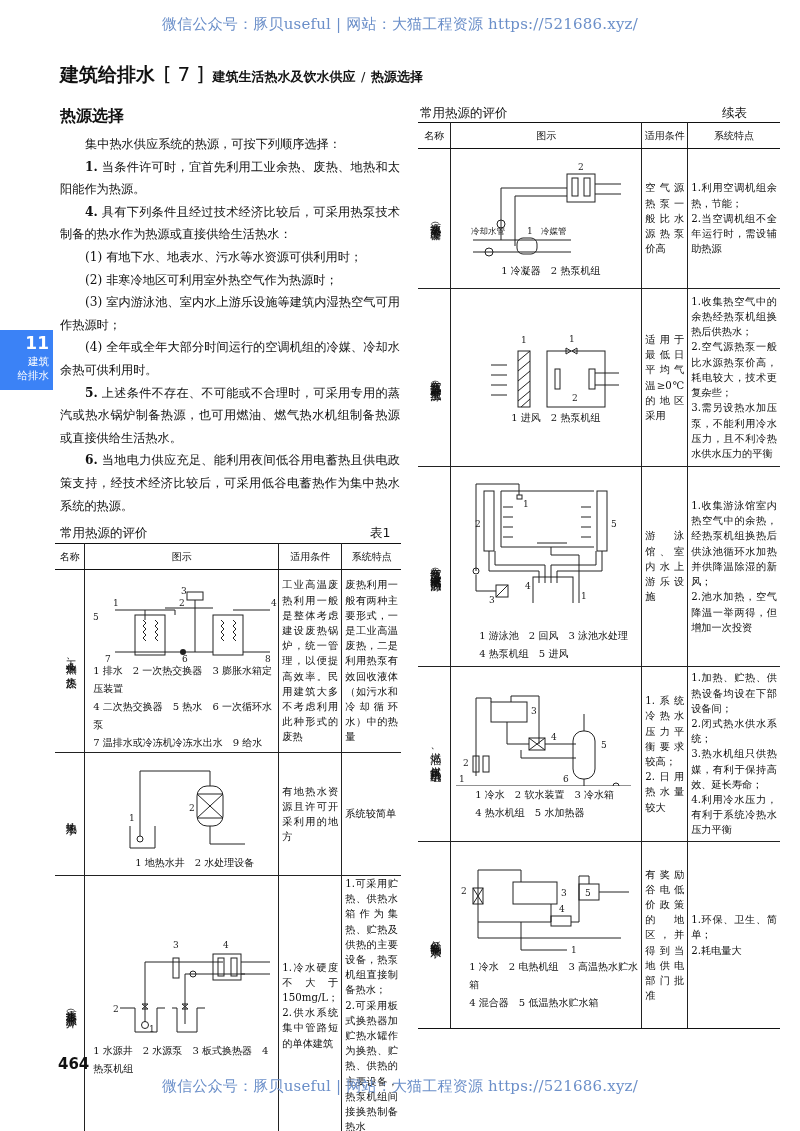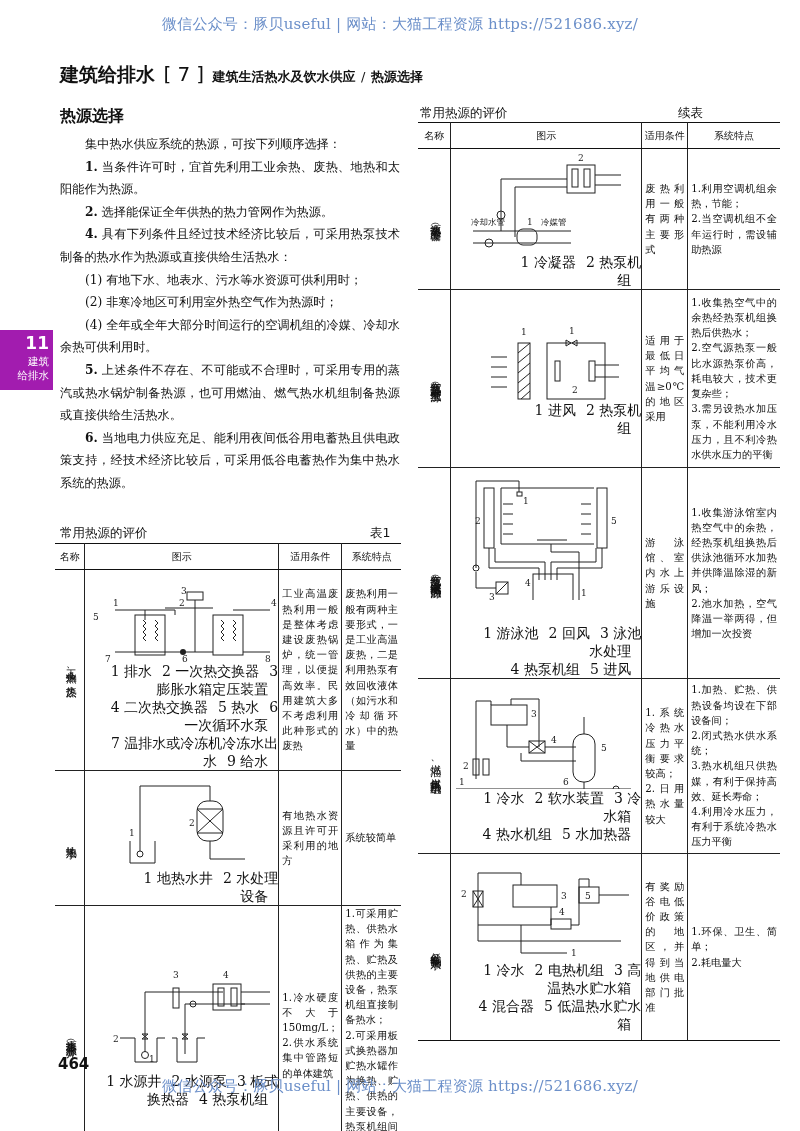--- a/index.html
+++ b/index.html
@@ -11,37 +11,37 @@
   .running .big { font-size: 19px; }
   .running .br { font-size: 20px; font-weight: normal; margin: 0 3px; }
   .running .small { font-size: 13px; }
   .running .slash { font-size: 13px; font-weight: normal; }
   .section-title { position: absolute; left: 60px; top: 106px; font-size: 16px; font-weight: bold; font-family: "DejaVu Sans", sans-serif; }
   .body-text { position: absolute; left: 60px; top: 133px; width: 340px; font-size: 12.2px; line-height: 22.6px; text-align: justify; }
   .body-text p { margin: 0; }
   .body-text .ind { text-indent: 25px; }
   .body-text .ind2 { text-indent: 25px; }
   .body-text b { font-weight: bold; }
-  .side-tab { position: absolute; left: 0; top: 330px; width: 53px; height: 60px; background: #a21caf; color: #fff; text-align: right; padding-right: 4px; font-family: "DejaVu Sans", sans-serif; }
+  .side-tab { position: absolute; left: 0; top: 330px; width: 53px; height: 60px; background: #3b82f6; color: #fff; text-align: right; padding-right: 4px; font-family: "DejaVu Sans", sans-serif; }
   .side-tab .num { font-size: 17px; font-weight: bold; line-height: 22px; padding-top: 2px; }
   .side-tab .lbl { font-size: 10.5px; line-height: 14px; }
   .tcap { position: absolute; font-family: "DejaVu Sans", sans-serif; font-size: 12.5px; }
   table.eval { position: absolute; border-collapse: collapse; font-size: 10px; }
   table.eval td, table.eval th { border-left: 1px solid #222; border-right: 1px solid #222; vertical-align: middle; padding: 0; }
   table.eval td:first-child, table.eval th:first-child { border-left: none; }
   table.eval td:last-child, table.eval th:last-child { border-right: none; }
   table.eval thead tr th { border-top: 1.6px solid #111; border-bottom: 1.6px solid #111; font-weight: normal; font-family: Liberation Sans, sans-serif; font-size: 10px; height: 26px; }
   table.eval tbody tr td { border-bottom: 1px solid #222; }
   table.eval tbody tr:last-child td { border-bottom: 1.6px solid #111; }
   .vname { writing-mode: vertical-rl; text-orientation: upright; font-size: 11px; letter-spacing: 1px; margin: 0 auto; font-family: "DejaVu Sans", sans-serif; }
   .cond { font-size: 10.2px; line-height: 15.2px; padding: 0 3px !important; text-align: justify; }
   .feat { font-size: 10.2px; line-height: 15.2px; padding: 0 3px !important; text-align: justify; }
   .diag { position: relative; }
   .diag svg { display: block; }
-  .legend { font-size: 14px; line-height: 18px; padding-left: 8px; text-align: right; }
+  .legend { font-size: 10px; line-height: 18px; padding-left: 8px; }
   .legend span { margin-right: 10px; }
 </style>
 </head>
 <body>
 
 <div class="wm" style="top:15px;">微信公众号：豚贝useful | 网站：大猫工程资源 https://521686.xyz/</div>
 
 <div class="running">
   <span class="big">建筑给排水</span>
   <span class="br">[</span><span class="br">7</span><span class="br">]</span>
@@ -54,24 +54,24 @@
   <div class="num">11</div>
   <div class="lbl">建筑</div>
   <div class="lbl">给排水</div>
 </div>
 
 <div class="section-title">热源选择</div>
 
 <div class="body-text">
   <p class="ind">集中热水供应系统的热源，可按下列顺序选择：</p>
   <p class="ind"><b>1.</b> <span>当条件许可时，宜首先利用工业余热、废热、地热和太阳能作为热源。</span></p>
-  <p class="ind"><b>2.</b> <span>选择能保证全年供热的热力管网作为热源。</span></p>
   <p class="ind"><b>4.</b> <span>具有下列条件且经过技术经济比较后，可采用热泵技术制备的热水作为热源或直接供给生活热水：</span></p>
   <p class="ind2">(1) 有地下水、地表水、污水等水资源可供利用时；</p>
   <p class="ind2">(2) 非寒冷地区可利用室外热空气作为热源时；</p>
+  <p class="ind2">(3) 室内游泳池、室内水上游乐设施等建筑内湿热空气可用作热源时；</p>
   <p class="ind2">(4) 全年或全年大部分时间运行的空调机组的冷媒、冷却水余热可供利用时。</p>
   <p class="ind"><b>5.</b> <span>上述条件不存在、不可能或不合理时，可采用专用的蒸汽或热水锅炉制备热源，也可用燃油、燃气热水机组制备热源或直接供给生活热水。</span></p>
   <p class="ind"><b>6.</b> <span>当地电力供应充足、能利用夜间低谷用电蓄热且供电政策支持，经技术经济比较后，可采用低谷电蓄热作为集中热水系统的热源。</span></p>
 </div>
 
 <div class="tcap" style="left:60px; top:525px;">常用热源的评价</div>
 <div class="tcap" style="left:370px; top:525px;text-align:right;">表1</div>
 
 <table class="eval" style="left:55px; top:543px; width:346px;">
   <colgroup>
@@ -203,21 +203,21 @@
       </td>
       <td class="cond" style="white-space:pre-line;">1.冷水硬度不大于150mg/L；
 2.供水系统集中管路短的单体建筑</td>
       <td class="feat" style="white-space:pre-line;">1.可采用贮热、供热水箱作为集热、贮热及供热的主要设备，热泵机组直接制备热水；
 2.可采用板式换热器加贮热水罐作为换热、贮热、供热的主要设备，热泵机组间接换热制备热水</td>
     </tr>
   </tbody>
 </table>
 
 <div class="tcap" style="left:420px; top:105px;">常用热源的评价</div>
-<div class="tcap" style="left:678px; top:105px;">续表</div>
+<div class="tcap" style="left:722px; top:105px;">续表</div>
 
 <table class="eval" style="left:418px; top:122px; width:362px;">
   <colgroup>
       <col style="width:33px">
       <col style="width:190px">
       <col style="width:46px">
       <col style="width:93px">
     </colgroup>
   <thead>
     <tr>
@@ -254,21 +254,21 @@
               <text x="76" y="76">1</text>
               <text x="20" y="76" font-size="8.5">冷却水管</text>
               <text x="90" y="76" font-size="8.5">冷媒管</text>
             </g>
           </svg>
           <div class="legend" style="padding-left:50px;">
             <span>1 冷凝器</span><span>2 热泵机组</span>
           </div>
         </div>
       </td>
-      <td class="cond">废热利用一般有两种主要形式</td>
+      <td class="cond">空气源热泵一般比水源热泵价高</td>
       <td class="feat" style="white-space:pre-line;">1.利用空调机组余热，节能；
 2.当空调机组不全年运行时，需设辅助热源</td>
     </tr>
     <tr style="height:178px;">
       <td>
           <div class="vname">空气源热泵（室外空气源）</div>
         </td>
       <td>
         <div class="diag">
           <svg width="190" height="80" viewBox="0 0 190 80">

